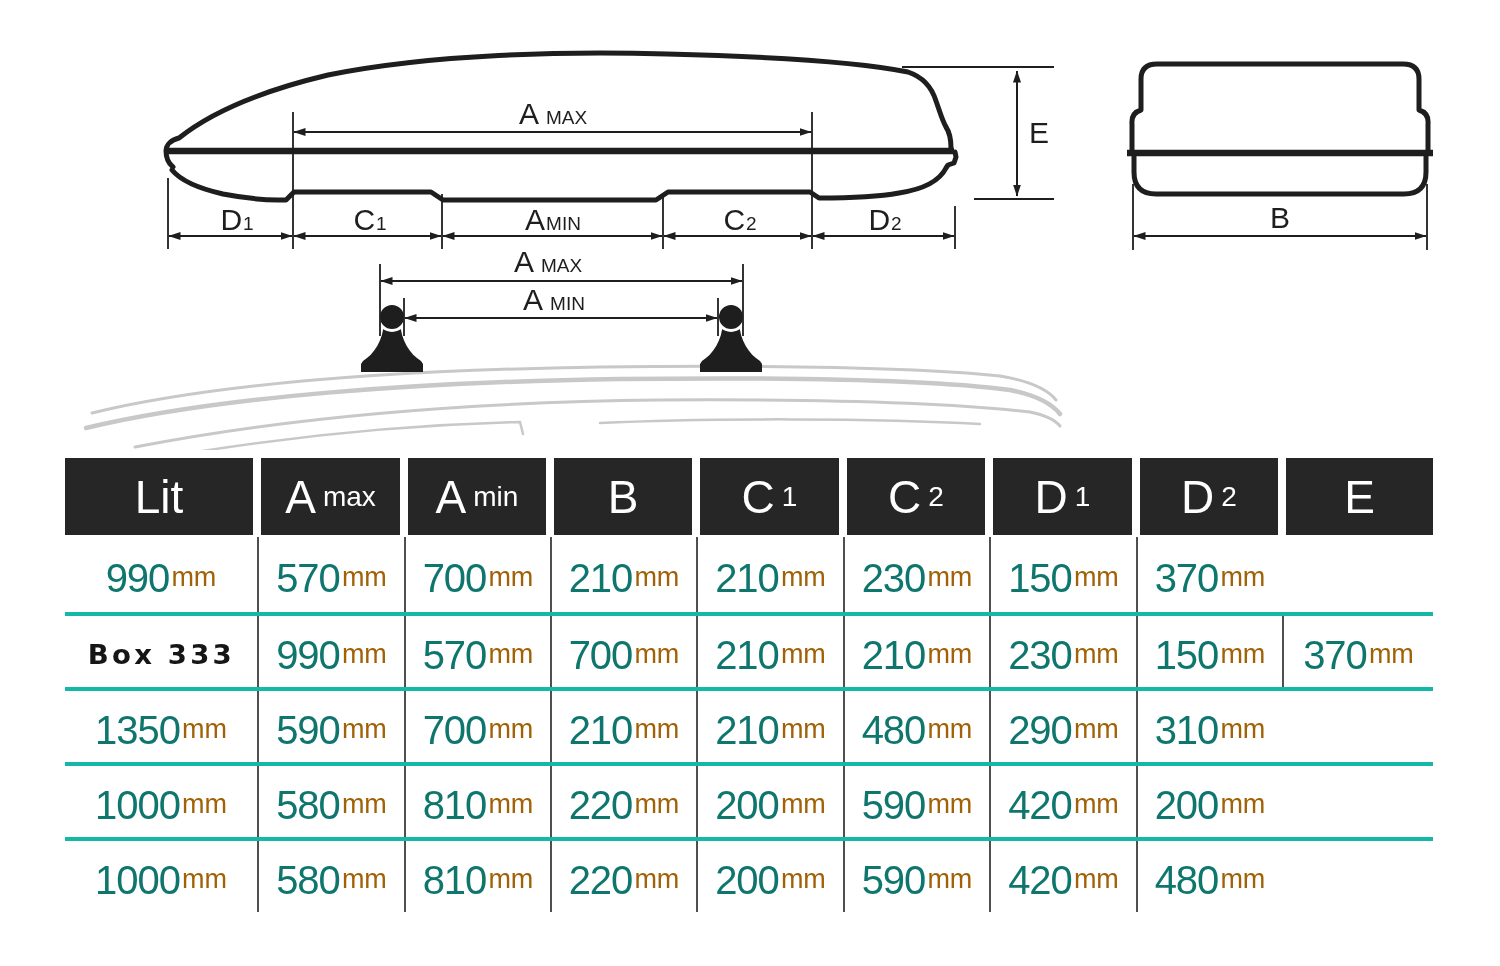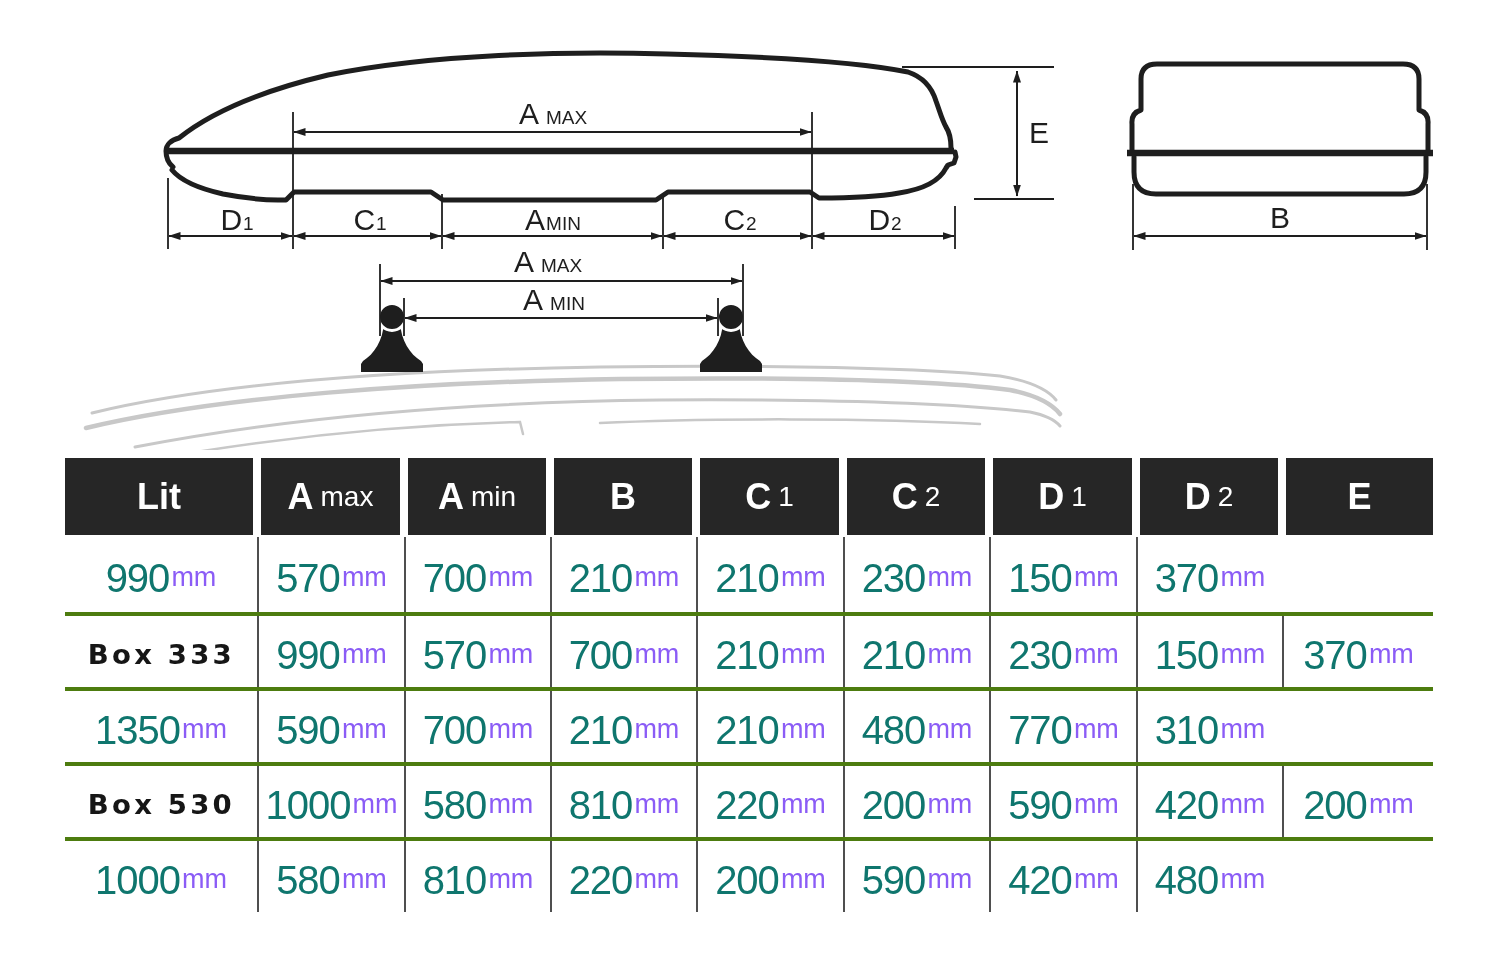--- a/index.html
+++ b/index.html
@@ -16,30 +16,30 @@
   .roofline{stroke:#c8c8c8;fill:none;stroke-linecap:round;}
   .foot{fill:#1e1e1e;stroke:none;}
   .knob{fill:#1e1e1e;stroke:#ffffff;stroke-width:3;}
 
   .spec-table{position:absolute;left:65px;top:458px;width:1368px;}
   .grid9{display:grid;grid-template-columns:192px 147px 146px 146px 147px 146px 147px 146px 151px;}
   .thead{height:77px;}
   .th{background:#262626;color:#ffffff;display:flex;align-items:center;justify-content:center;margin:0 4px;}
   .th:first-child{margin-left:0;}
   .th:last-child{margin-right:0;}
-  .th-main{font-size:36px;font-weight:bold;}
+  .th-main{font-size:46px;}
   .th-sub{font-size:28px;margin-left:7px;}
   .th-sub:empty{display:none;}
   .tbody{margin-top:2px;}
   .trow{height:75px;box-sizing:border-box;}
-  .trow + .trow{border-top:4px solid #4d7c0f;}
+  .trow + .trow{border-top:4px solid #14b8a6;}
   .td{display:flex;align-items:center;justify-content:center;border-left:2px solid #4f4f4f;padding-top:6px;box-sizing:border-box;}
   .td:first-child{border-left:none;}
   .num{font-size:40px;color:#0f766e;letter-spacing:-1px;}
-  .unit{font-size:27px;color:#8b5cf6;margin-left:2px;text-align:right;}
+  .unit{font-size:27px;color:#a16207;margin-left:2px;text-align:right;}
   .model-text{font-family:"DejaVu Sans",sans-serif;font-weight:bold;font-size:26px;letter-spacing:3px;
               color:#161616;transform:scaleX(1.06);transform-origin:center;white-space:nowrap;}
 </style>
 </head>
 <body>
 
 <div class="stage">
 
   <svg class="diagram" viewBox="0 0 1500 450">
     <defs>
@@ -255,33 +255,30 @@
           </div>
         <div class="td">
             <span class="num">210</span>
             <span class="unit">mm</span>
           </div>
         <div class="td">
             <span class="num">480</span>
             <span class="unit">mm</span>
           </div>
         <div class="td">
-            <span class="num">770</span>
+            <span class="num">290</span>
             <span class="unit">mm</span>
           </div>
         <div class="td">
             <span class="num">310</span>
             <span class="unit">mm</span>
           </div>
       </div>
 
       <div class="trow grid9">
-        <div class="td">
-            <span class="model-text">Box 530</span>
-          </div>
         <div class="td">
             <span class="num">1000</span>
             <span class="unit">mm</span>
           </div>
         <div class="td">
             <span class="num">580</span>
             <span class="unit">mm</span>
           </div>
         <div class="td">
             <span class="num">810</span>

